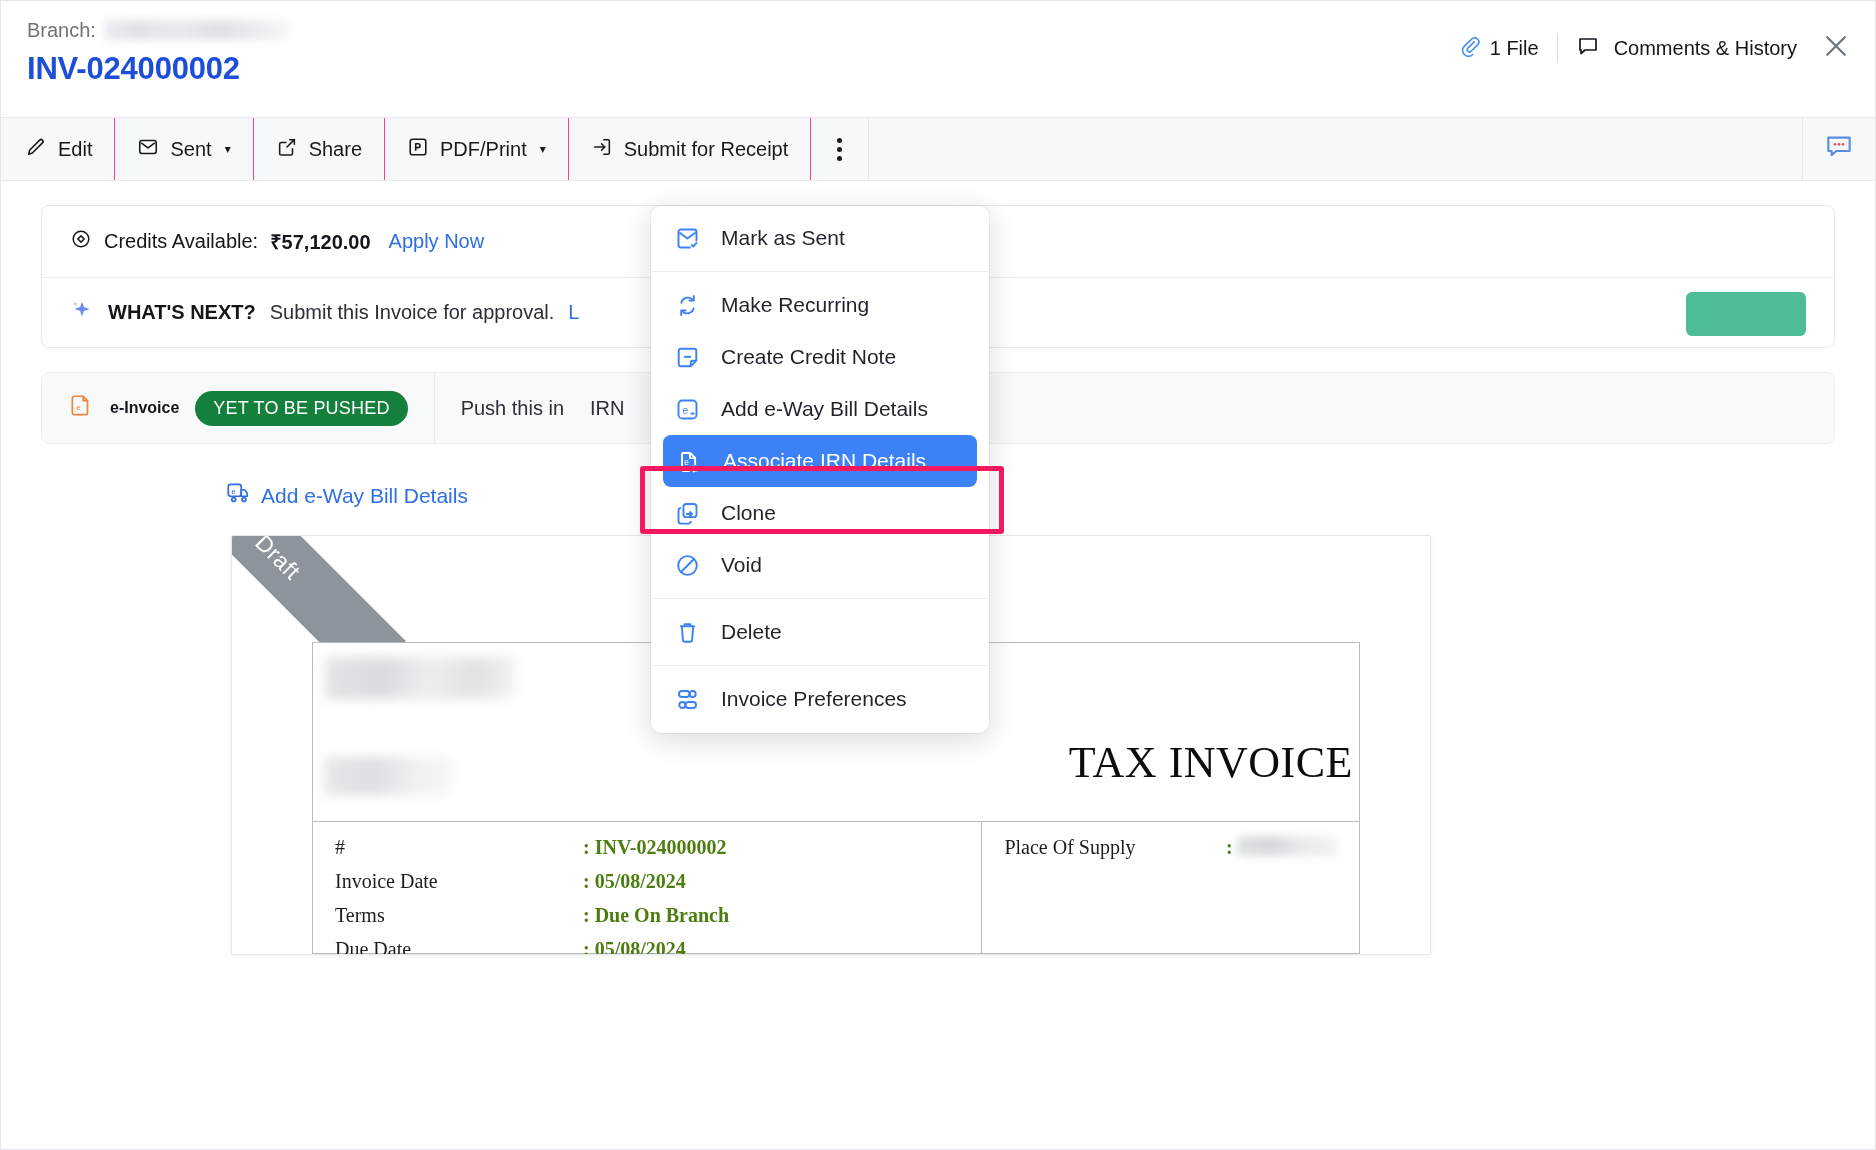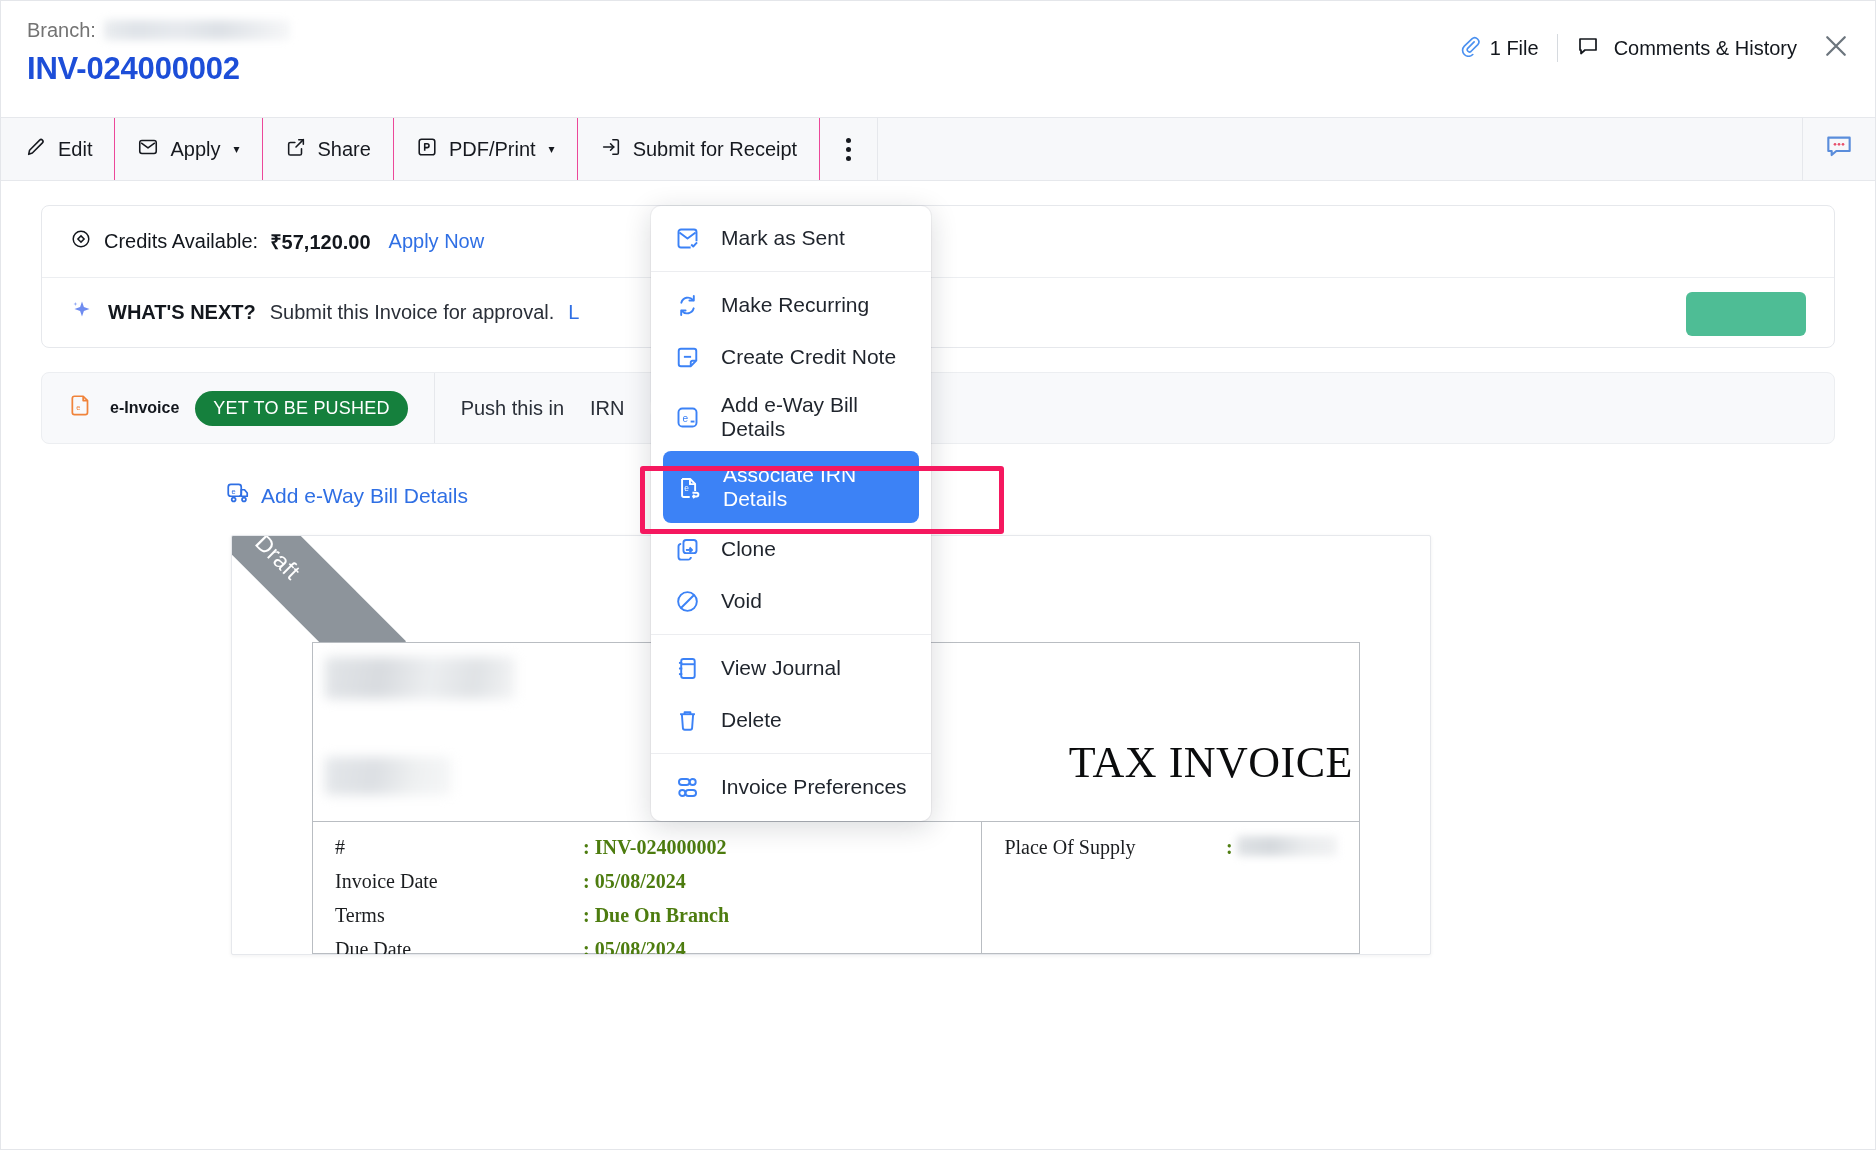--- a/index.html
+++ b/index.html
@@ -185,21 +185,21 @@
   .meta-val { font-weight: 700; color:#4d7c0f; }
   .meta-val.blurred {
     display:inline-block; width:132px; height:20px; border-radius:3px; vertical-align:middle;
     background: linear-gradient(95deg,#dfe2e5 0%, #d5d9dd 35%, #e9ebed 65%, #f1f2f3 100%);
     filter: blur(4px); margin-left:4px;
   }
   .meta-key-r { width: 292px; color:#1b1d20; }
 
   
   .menu {
-    position:absolute; left: 650px; top: 205px; width: 280px;
+    position:absolute; left: 650px; top: 205px; width: 338px;
     background:#ffffff; border-radius: 10px;
     box-shadow: 0 6px 28px rgba(16,24,40,.16), 0 0 0 1px rgba(16,24,40,.045);
     padding: 6px 0 8px 0;
     z-index: 40;
   }
   .mi {
     display:flex; align-items:center; gap:20px;
     padding: 10px 22px; font-size: 21px; color:#1f242c; cursor:pointer;
     min-height: 52px;
   }
@@ -263,21 +263,21 @@
       <span>Edit</span>
     </div>
 
     <div class="tb-btn">
       <span>
         <svg width="22" height="22" viewBox="0 0 24 24" fill="none" stroke="#16191f" stroke-width="1.7" stroke-linejoin="round">
           <rect x="3" y="5" width="18" height="14" rx="2.4"></rect>
             <path d="M4.5 7.5L12 13l7.5-5.5"></path>
         </svg>
       </span>
-      <span>Apply</span>
+      <span>Sent</span>
       <span class="tb-caret">▾</span>
     </div>
 
     <div class="tb-btn">
       <span>
         <svg width="22" height="22" viewBox="0 0 24 24" fill="none" stroke="#16191f" stroke-width="1.7" stroke-linecap="round" stroke-linejoin="round">
           <path d="M15 4h5v5"></path>
             <path d="M20 4l-8 8"></path>
             <path d="M18 14v5a1.8 1.8 0 0 1-1.8 1.8H5.8A1.8 1.8 0 0 1 4 19V8.8A1.8 1.8 0 0 1 5.8 7h5"></path>
         </svg>
@@ -510,32 +510,20 @@
       <span class="mi-ico">
         <svg width="27" height="27" viewBox="0 0 24 24" fill="none" stroke="#3c82f6" stroke-width="1.7">
           <circle cx="12" cy="12" r="8.3"></circle>
             <path d="M6.2 17.8L17.8 6.2"></path>
         </svg>
       </span>
       <span>Void</span>
     </div>
     <div class="mi-sep"></div>
 
-    <div class="mi">
-      <span class="mi-ico">
-        <svg width="27" height="27" viewBox="0 0 24 24" fill="none" stroke="#3c82f6" stroke-width="1.7" stroke-linejoin="round">
-          <rect x="6.4" y="3.6" width="12" height="16.8" rx="2"></rect>
-          <path d="M6.4 8.2h12"></path>
-            <path d="M4.4 7h3"></path>
-            <path d="M4.4 12h3"></path>
-            <path d="M4.4 17h3"></path>
-        </svg>
-      </span>
-      <span>View Journal</span>
-    </div>
 
     <div class="mi">
       <span class="mi-ico">
         <svg width="27" height="27" viewBox="0 0 24 24" fill="none" stroke="#3c82f6" stroke-width="1.7" stroke-linejoin="round">
           <path d="M5.4 6.4h13.2"></path>
             <path d="M9.4 6.4V4.6h5.2v1.8"></path>
           <path d="M7 6.4l.9 12.2a1.7 1.7 0 0 0 1.7 1.6h4.8a1.7 1.7 0 0 0 1.7-1.6L17 6.4"></path>
         </svg>
       </span>
       <span>Delete</span>

